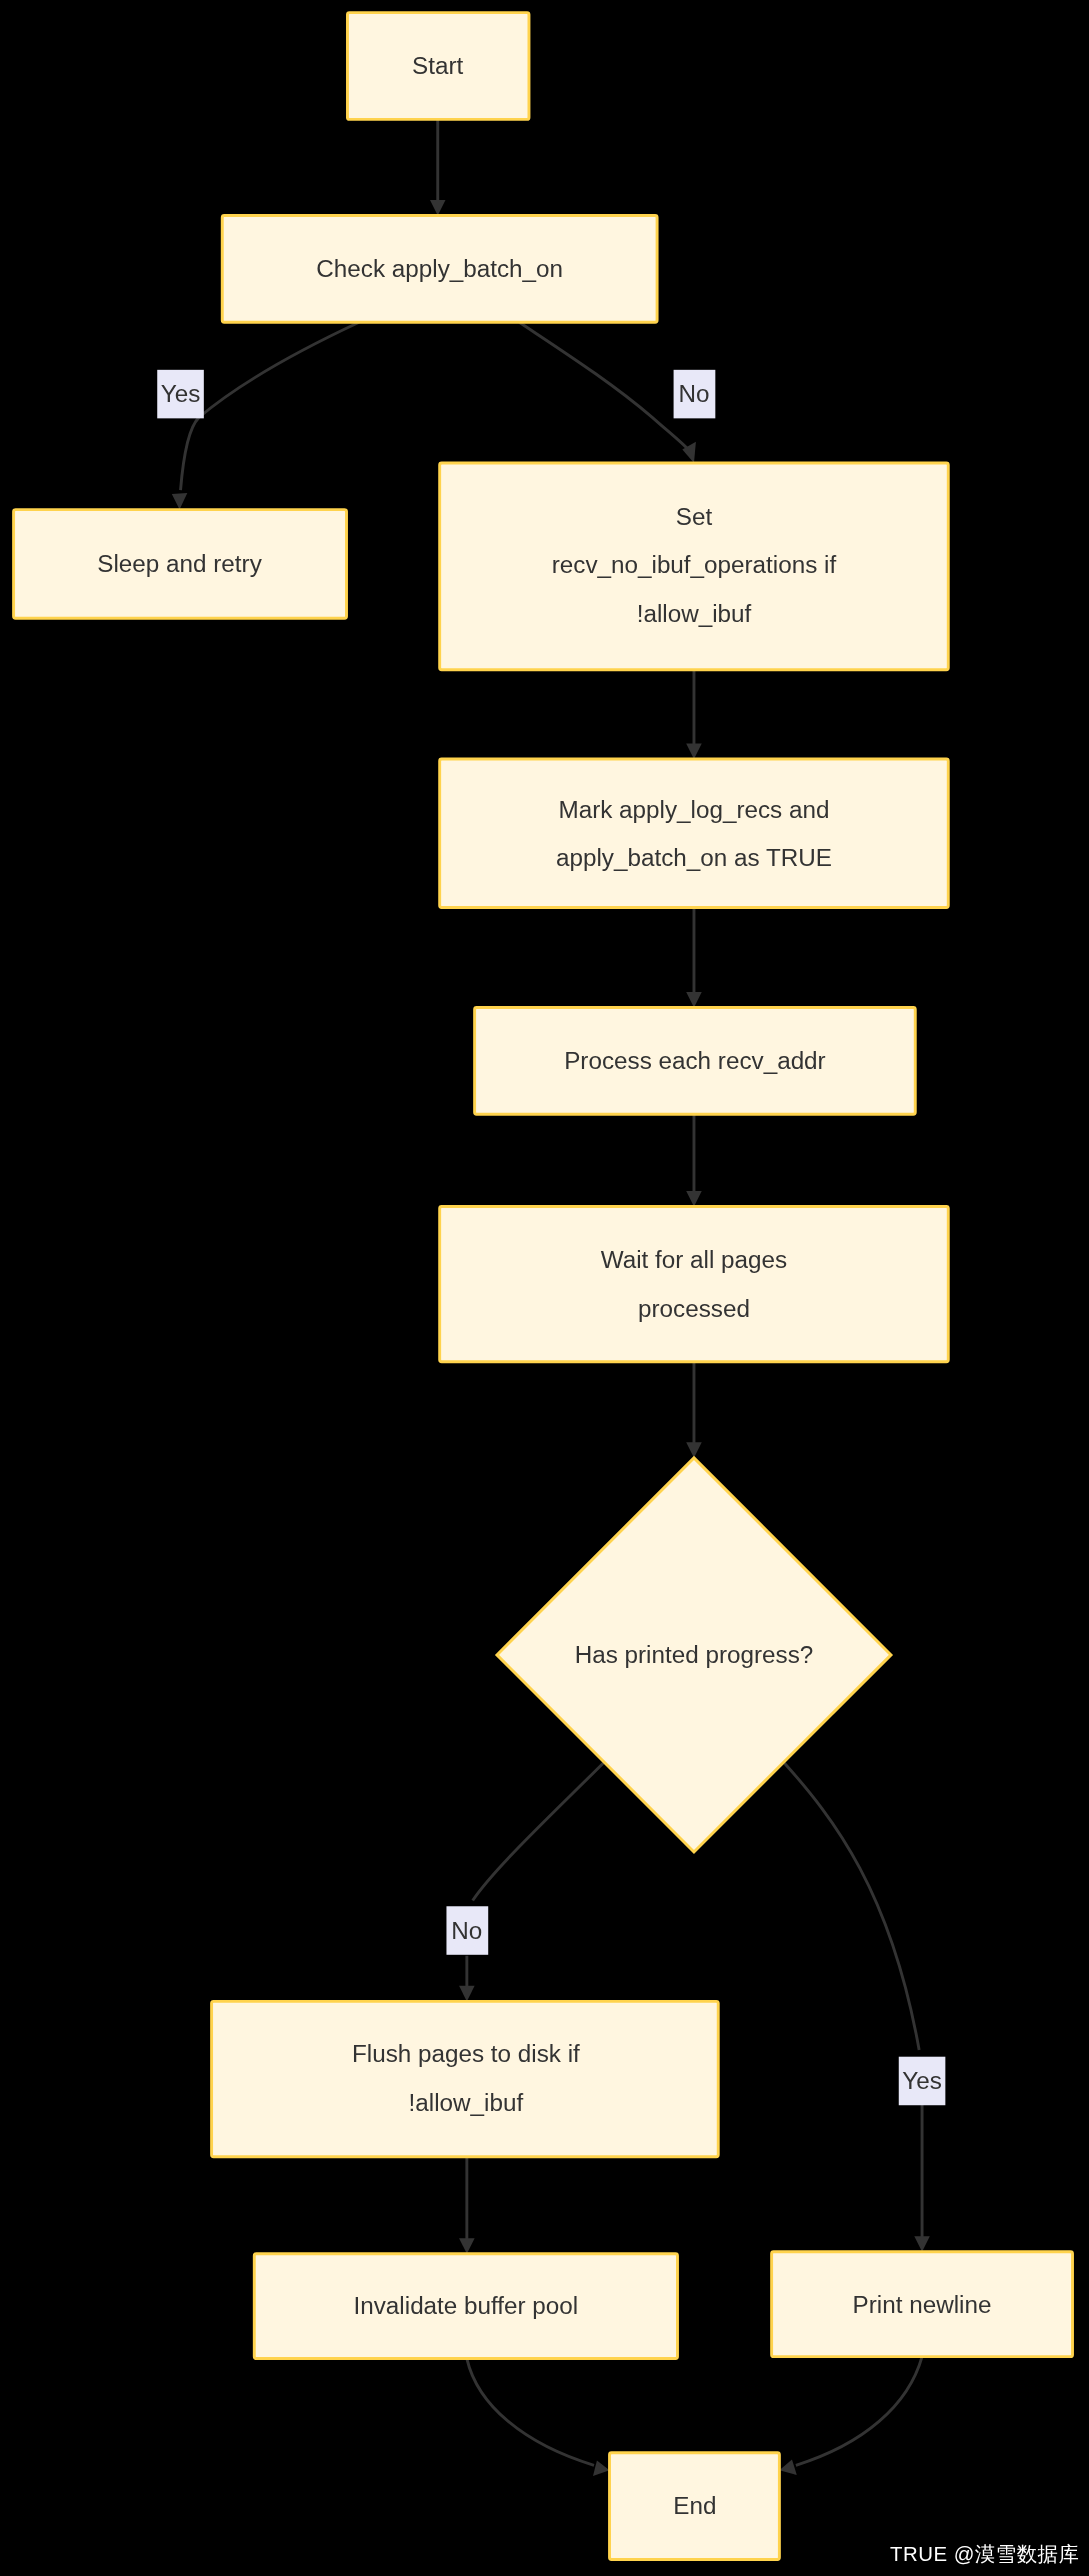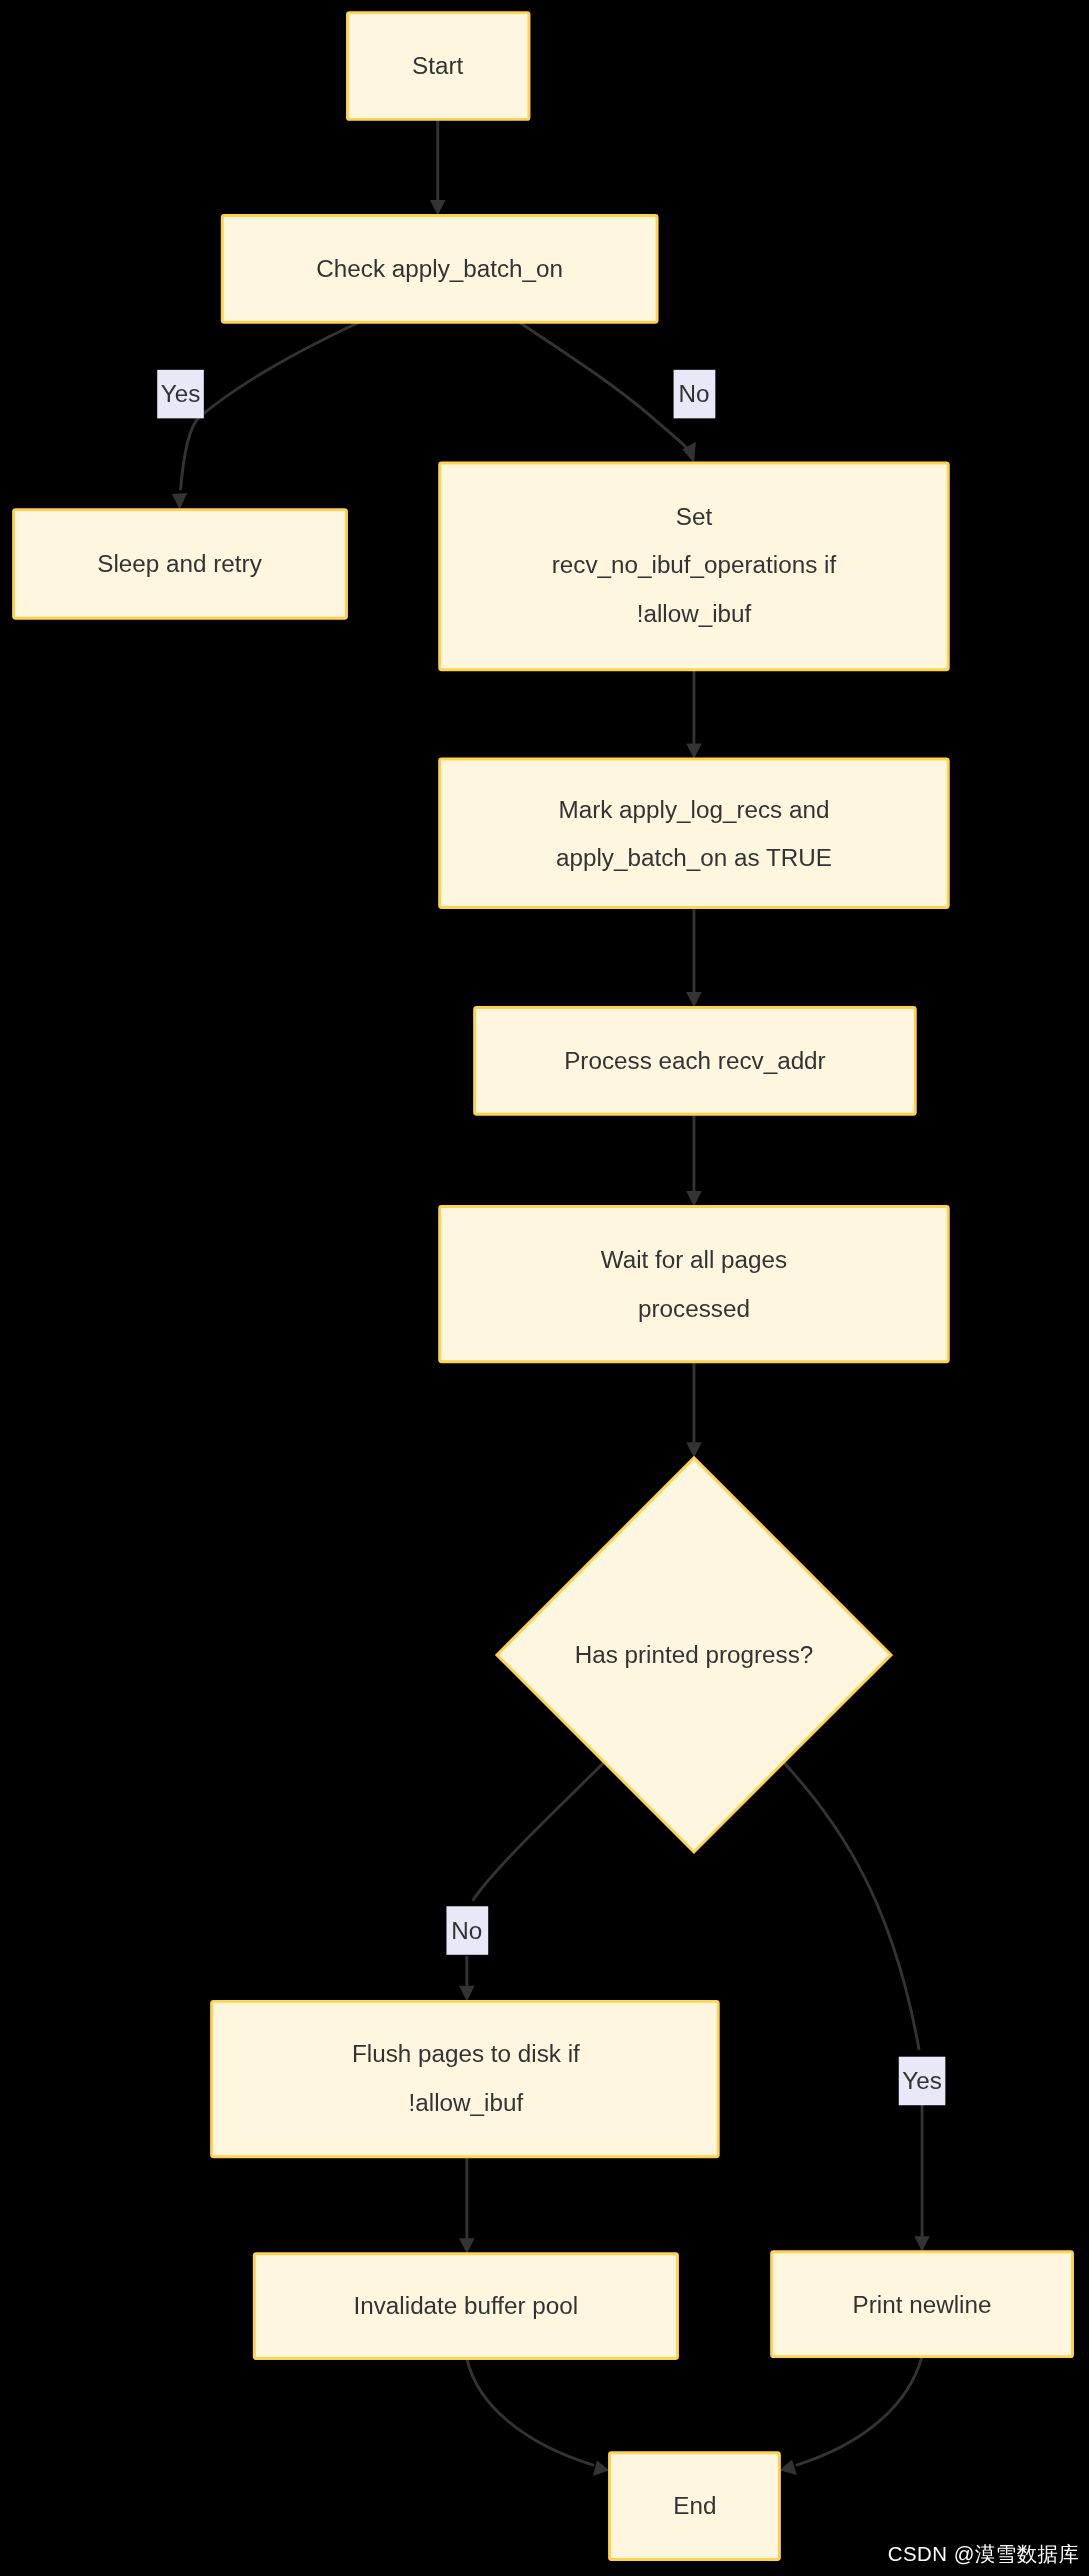--- a/index.html
+++ b/index.html
@@ -228,15 +228,15 @@
         <text class="edge-label-text" x="481" y="1991">No</text>
       </g>
 
       <g>
         <rect class="edge-label-bg" x="926" y="2119" width="48" height="50"></rect>
         <text class="edge-label-text" x="950" y="2146">Yes</text>
       </g>
     </g>
   </svg>
 
-  <div class="watermark">CSDN @漠雪数据库</div>
+  <div class="watermark">TRUE @漠雪数据库</div>
 </div>
 
 
 </body></html>

